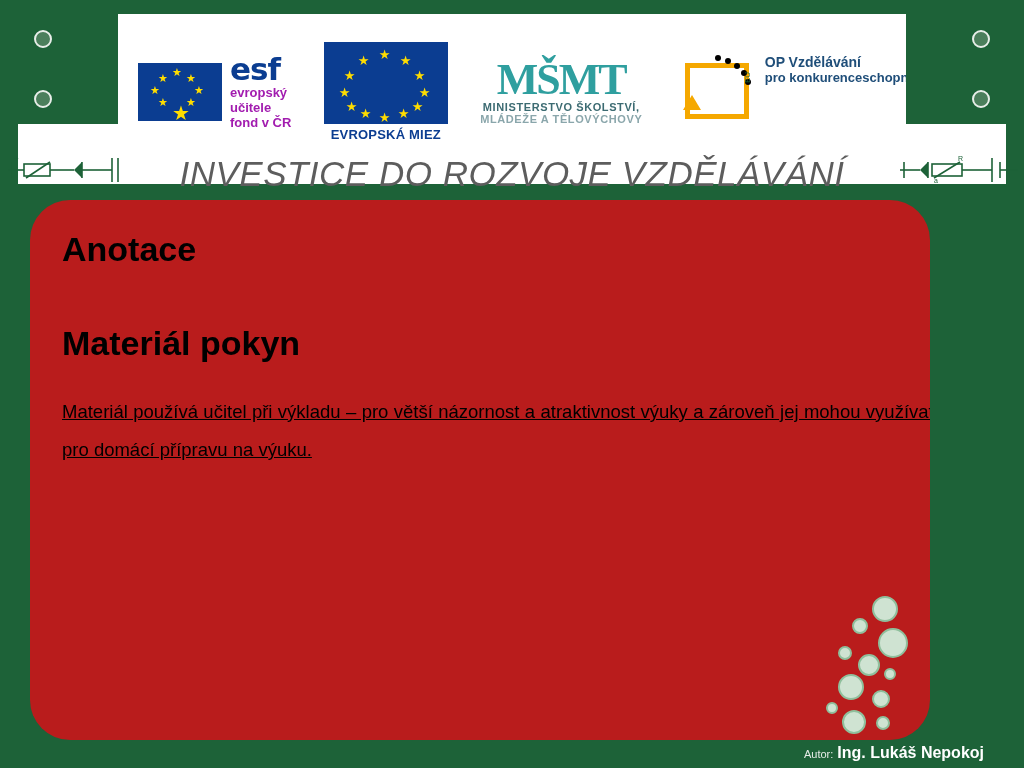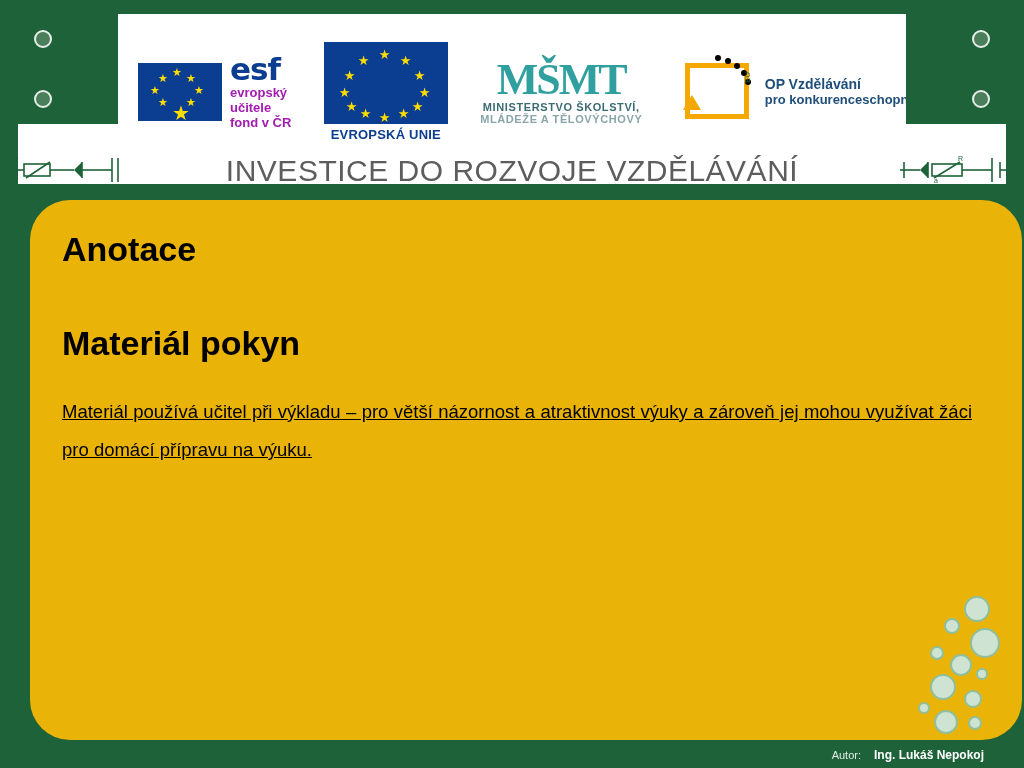--- a/index.html
+++ b/index.html
@@ -149,21 +149,21 @@
     font-size: 11px;
     letter-spacing: 0.6px;
     color: #3c6b72;
     font-weight: bold;
   }
   .msmt-l2 { color: #8aa6ab; }
 
   
   .opvk {
     display: flex;
-    align-items: center;
+    align-items: flex-start;
     gap: 6px;
   }
   .opvk-mark {
     position: relative;
     width: 84px;
     height: 74px;
   }
   .opvk-box {
     position: absolute;
     left: 10px;
@@ -213,43 +213,44 @@
     color: #1f4e79;
   }
 
   
   .investice {
     position: absolute;
     left: 0;
     top: 140px;
     width: 988px;
     text-align: center;
-    font-size: 30px;
+    font-size: 35px;
     color: #5d5d5d;
     letter-spacing: 0.5px;
     font-family: "Liberation Sans", sans-serif;
+    font-style: italic;
   }
 
   
   .schem {
     position: absolute;
     top: 150px;
     height: 34px;
   }
   .schem.left { left: 4px; width: 118px; }
   .schem.right { left: 898px; width: 122px; }
 
   
   .panel {
     position: absolute;
     left: 30px;
     top: 200px;
-    width: 992px;
+    width: 900px;
     height: 540px;
-    background: #eab308;
+    background: #b91c1c;
     border-radius: 40px;
     overflow: hidden;
   }
   .panel-inner {
     position: absolute;
     left: 32px;
     top: 30px;
     width: 910px;
   }
   h1.section-title {
@@ -298,24 +299,24 @@
     bottom: 6px;
     color: #ffffff;
     font-size: 12px;
     white-space: nowrap;
   }
   .author .author-label {
     font-size: 11px;
     color: #e6ece7;
   }
   .author .author-name {
-    font-size: 12px;
+    font-size: 16px;
     font-weight: bold;
     color: #ffffff;
-    margin-left: 13px;
+    margin-left: 4px;
   }
 </style>
 </head>
 <body>
 
 <div class="slide">
 
   <div class="header-band">
     <div class="header-white">
 
@@ -350,21 +351,21 @@
             <span class="eu-star" style="left:20px; top:27px;">★</span>
             <span class="eu-star" style="left:90px; top:27px;">★</span>
             <span class="eu-star" style="left:15px; top:44px;">★</span>
             <span class="eu-star" style="left:95px; top:44px;">★</span>
             <span class="eu-star" style="left:22px; top:58px;">★</span>
             <span class="eu-star" style="left:88px; top:58px;">★</span>
             <span class="eu-star" style="left:36px; top:65px;">★</span>
             <span class="eu-star" style="left:74px; top:65px;">★</span>
             <span class="eu-star" style="left:55px; top:69px;">★</span>
           </div>
-          <div class="eu-label">EVROPSKÁ UNIE</div>
+          <div class="eu-label">EVROPSKÁ MIEZ</div>
         </div>
 
         <div class="msmt">
           <div class="msmt-mark">MŠMT</div>
           <div class="msmt-l1">MINISTERSTVO ŠKOLSTVÍ,</div>
           <div class="msmt-l2">MLÁDEŽE A TĚLOVÝCHOVY</div>
         </div>
 
         <div class="opvk">
           <div class="opvk-mark">

